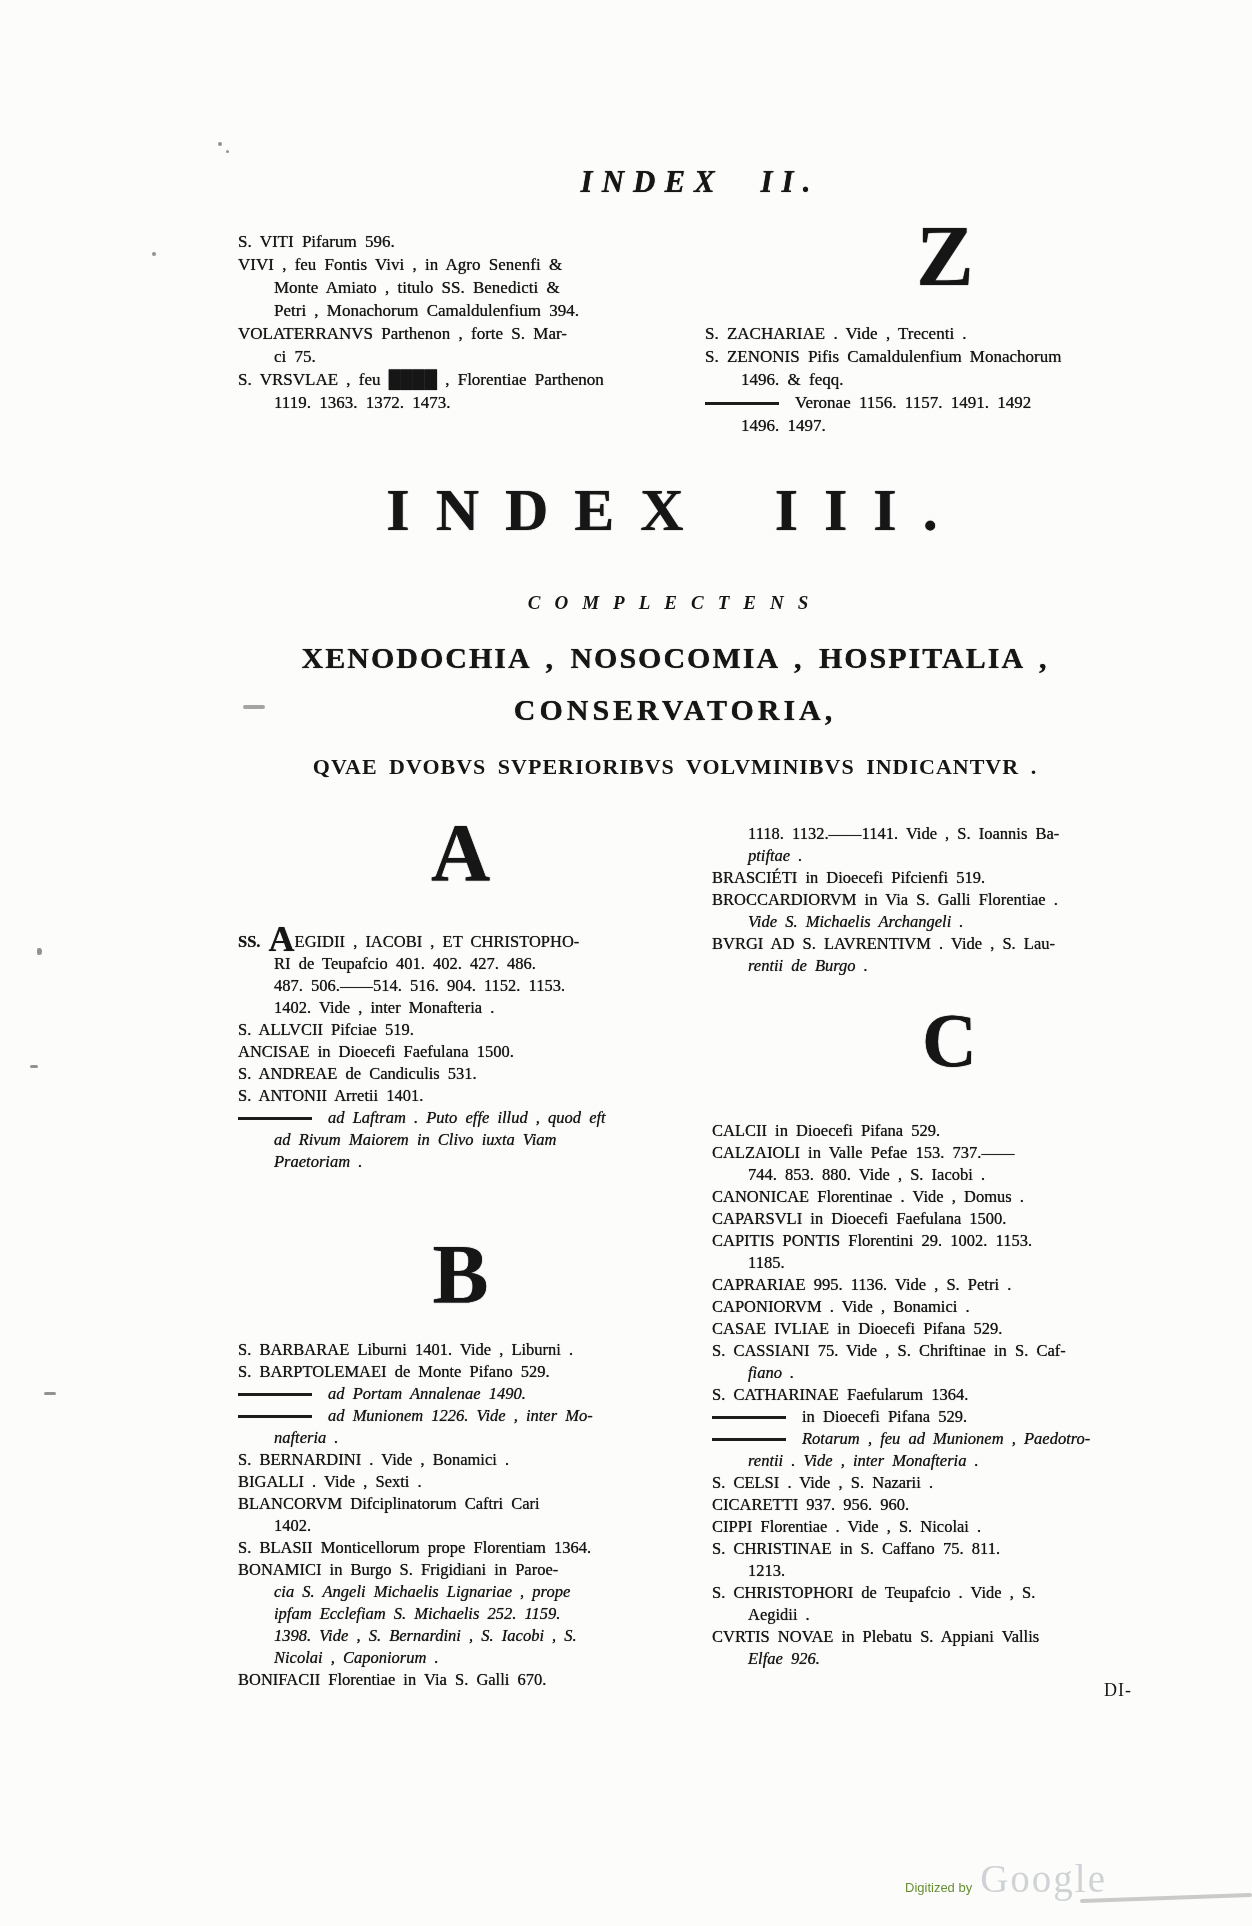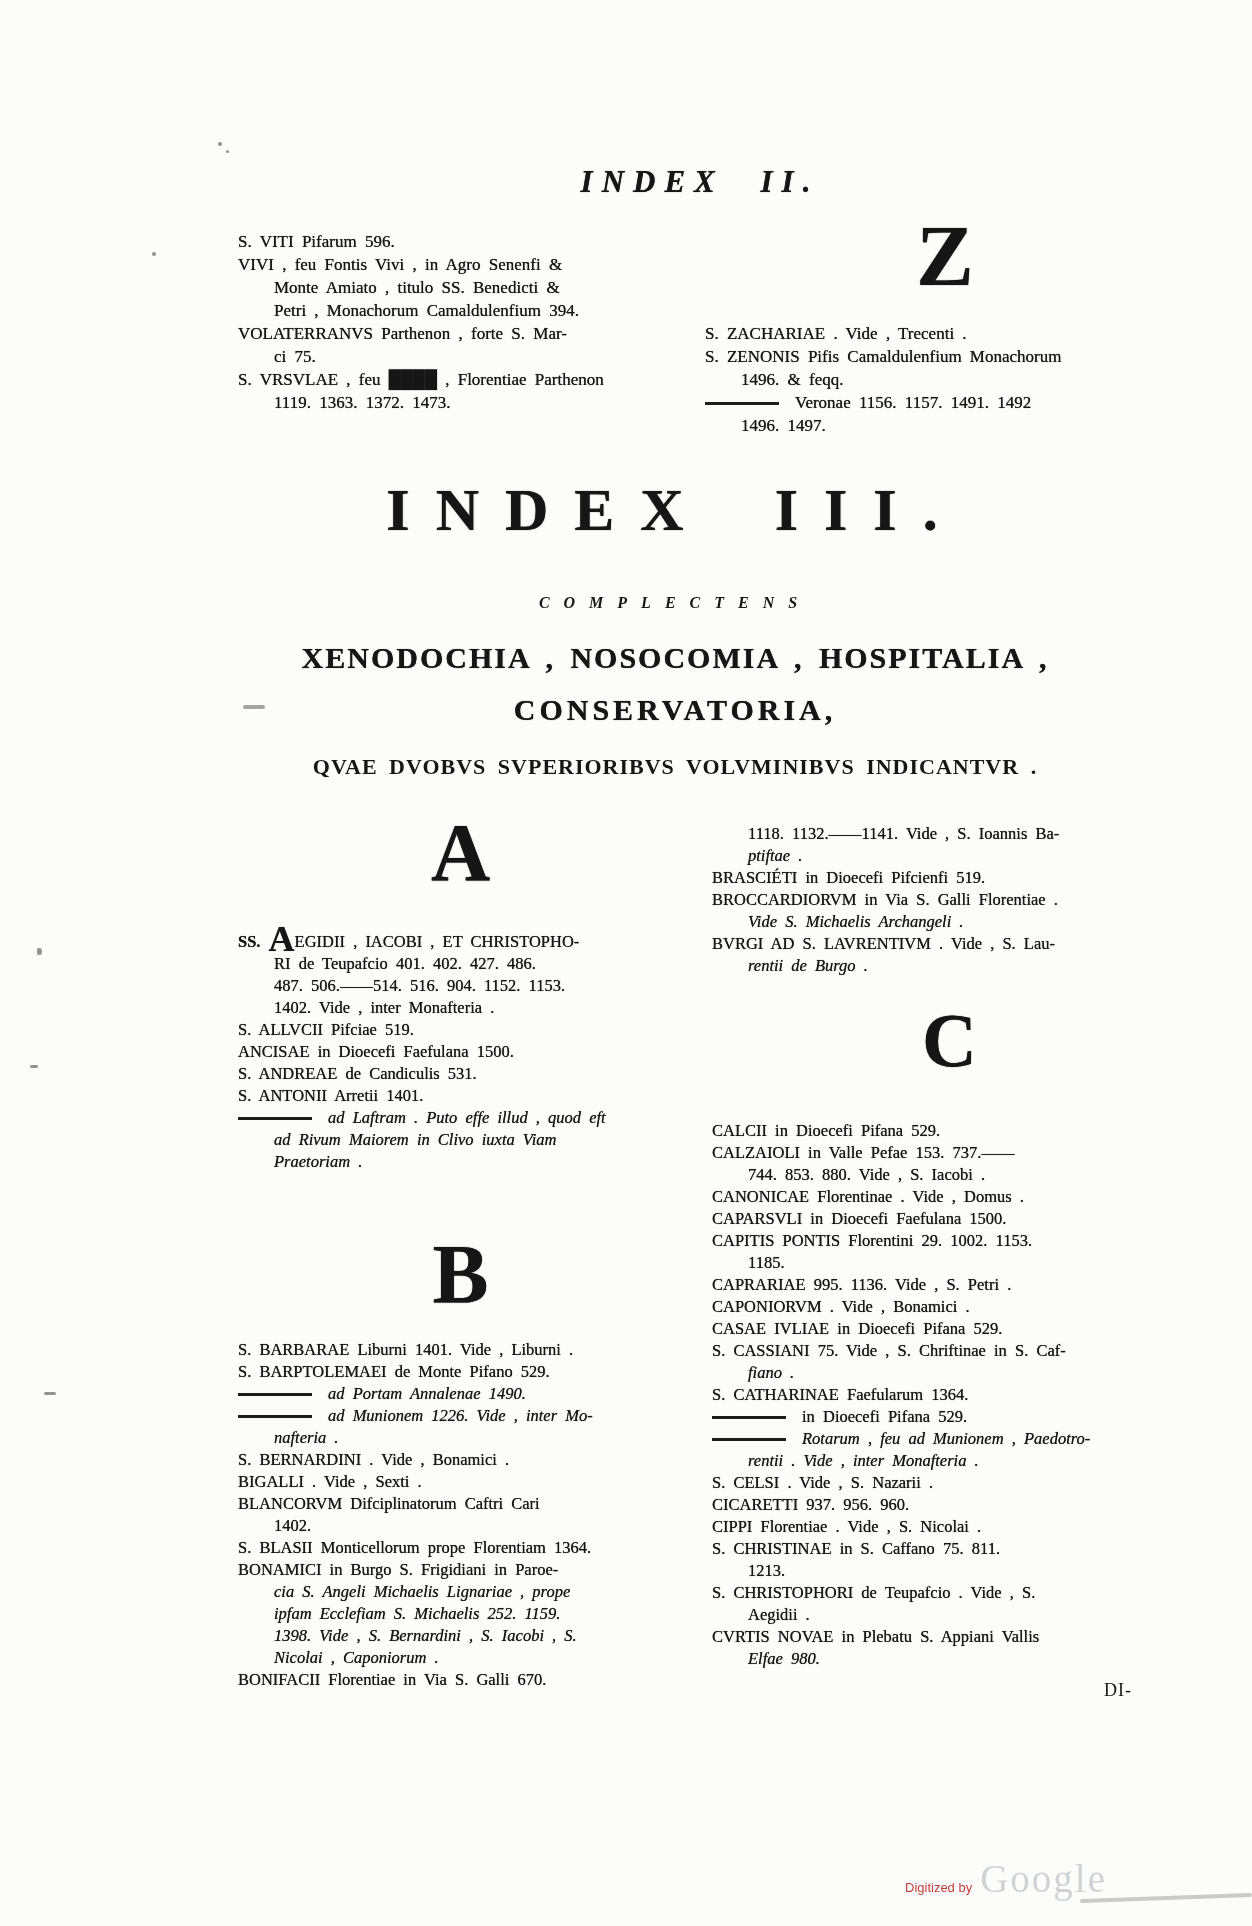--- a/index.html
+++ b/index.html
@@ -42,21 +42,21 @@
   .bigletter{
     text-align:center;font-weight:bold;
     text-shadow:0 0 1px rgba(0,0,0,.9);
   }
   #top-right .bigletter{font-size:86px;line-height:100px;margin-bottom:16px;}
   #section-a .bigletter{font-size:82px;line-height:105px;margin-bottom:26px;}
   #section-b .bigletter{font-size:84px;line-height:105px;margin-bottom:12px;}
   #section-c .bigletter{font-size:76px;line-height:100px;margin-bottom:30px;}
   .title-block{position:absolute;left:235px;width:880px;text-align:center;}
   #main-title{top:470px;font-size:60px;font-weight:bold;letter-spacing:26px;word-spacing:24px;line-height:80px;text-shadow:0 0 1px rgba(0,0,0,.9);}
-  #subtitle{top:588px;font-size:16px;font-style:italic;font-weight:bold;letter-spacing:14px;line-height:30px;}
+  #subtitle{top:588px;font-size:19px;font-style:italic;font-weight:bold;letter-spacing:14px;line-height:30px;}
   #title-line1{top:638px;font-size:30px;font-weight:bold;letter-spacing:2px;word-spacing:6px;line-height:40px;text-shadow:0 0 0.8px rgba(0,0,0,.9);}
   #title-line2{top:690px;font-size:30px;font-weight:bold;letter-spacing:4px;line-height:40px;text-shadow:0 0 0.8px rgba(0,0,0,.9);}
   #title-line3{top:752px;font-size:22px;font-weight:bold;letter-spacing:1px;word-spacing:5px;line-height:30px;}
   
   .dropcap{
     font-size:36px;font-weight:bold;line-height:16px;
     vertical-align:-4px;letter-spacing:0;
   }
   .first-prefix{font-weight:bold;}
   
@@ -64,21 +64,21 @@
     text-align:right;padding-right:55px;margin-top:10px;
     font-weight:normal;font-size:18px;letter-spacing:1px;
   }
   
   .watermark{
     position:absolute;top:1856px;left:905px;
     color:#c6cacc;opacity:.85;
     filter:blur(.4px);
     white-space:nowrap;
   }
-  .watermark .wm-prefix{font-size:13px;font-family:"Liberation Sans",sans-serif;margin-right:8px;color:#b91c1c;}
+  .watermark .wm-prefix{font-size:13px;font-family:"Liberation Sans",sans-serif;margin-right:8px;color:#4d7c0f;}
   .watermark .wm-brand{font-size:39px;font-family:"Liberation Serif",serif;letter-spacing:2px;color:#c9cdcf;}
   
   .speck{position:absolute;background:#3a3a3a;border-radius:50%;opacity:.55;}
   .streak{position:absolute;background:rgba(50,50,50,.25);transform:rotate(-2deg);border-radius:2px;}
 </style>
 </head>
 <body>
 
 <div class="page">
 
@@ -183,21 +183,21 @@
         <div class="ln d i"><span class="rule"></span><span>Rotarum , feu ad Munionem , Paedotro-</span></div>
         <div class="ln c i">rentii . Vide , inter Monafteria .</div>
         <div class="ln e">S. CELSI . Vide , S. Nazarii .</div>
         <div class="ln e">CICARETTI 937. 956. 960.</div>
         <div class="ln e">CIPPI Florentiae . Vide , S. Nicolai .</div>
         <div class="ln e">S. CHRISTINAE in S. Caffano 75. 811.</div>
         <div class="ln c">1213.</div>
         <div class="ln e">S. CHRISTOPHORI de Teupafcio . Vide , S.</div>
         <div class="ln c">Aegidii .</div>
         <div class="ln e">CVRTIS NOVAE in Plebatu S. Appiani Vallis</div>
-        <div class="ln c i">Elfae 980.</div>
+        <div class="ln c i">Elfae 926.</div>
       </div>
     <div class="catchword">DI-</div>
   </div>
 
   <div class="speck" style="top:142px;left:218px;width:4px;height:4px;"></div>
   <div class="speck" style="top:150px;left:226px;width:3px;height:3px;"></div>
   <div class="speck" style="top:252px;left:152px;width:4px;height:4px;"></div>
   <div class="speck" style="top:948px;left:37px;width:5px;height:7px;border-radius:40% 60% 60% 40%;"></div>
   <div class="speck" style="top:1065px;left:30px;width:8px;height:3px;border-radius:2px;"></div>
   <div class="speck" style="top:1392px;left:44px;width:12px;height:3px;border-radius:2px;"></div>

